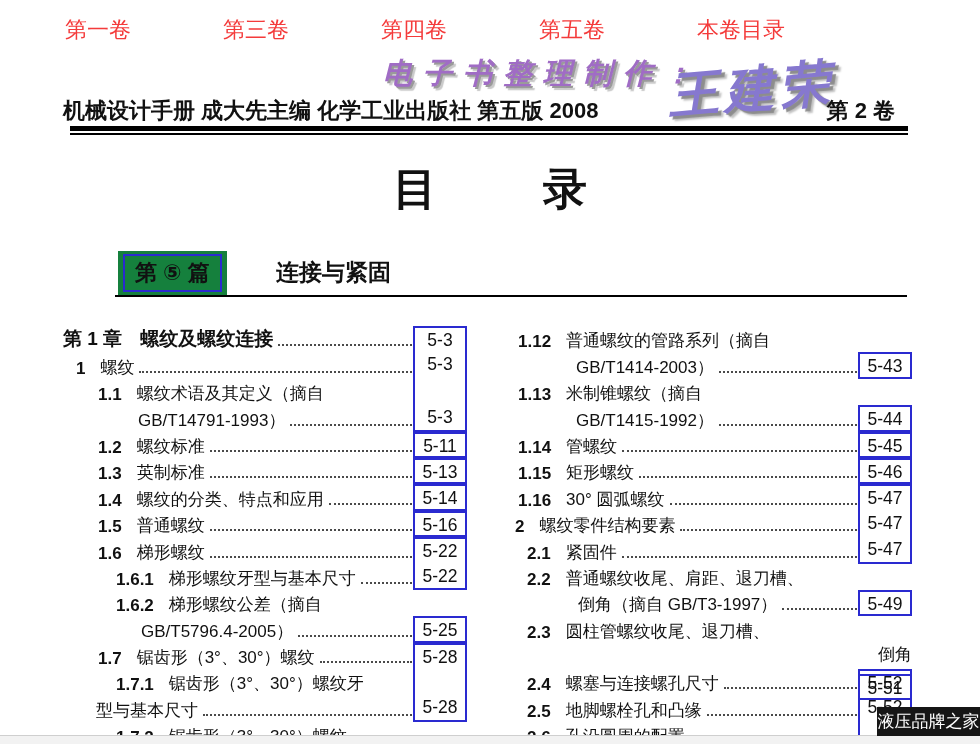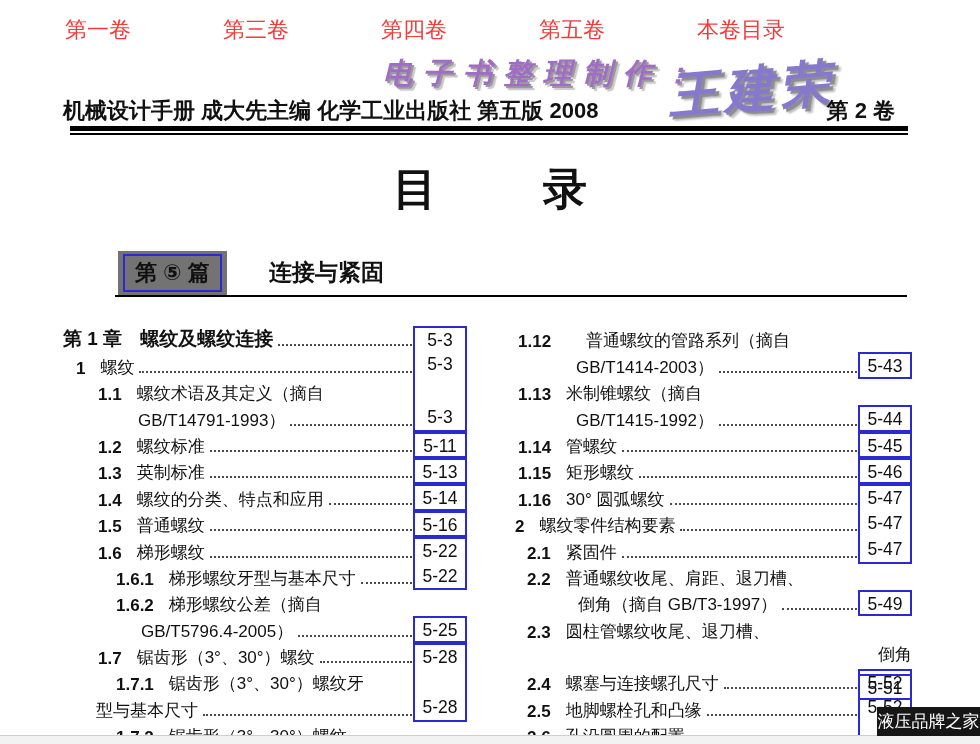--- a/index.html
+++ b/index.html
@@ -21,23 +21,23 @@
   .doc-header{position:absolute;left:63px;top:96px;width:832px;display:flex;justify-content:space-between;
         font-size:22px;font-weight:bold;white-space:nowrap;}
   .rule-thick{position:absolute;left:70px;top:126px;width:838px;height:5px;background:#000;}
   .rule-thin{position:absolute;left:70px;top:133px;width:838px;height:2px;background:#000;}
 
   
   .page-title{position:absolute;left:0;top:160px;width:980px;display:flex;justify-content:center;gap:106px;
         font-family:"Liberation Serif","DejaVu Serif",serif;font-size:44px;font-weight:bold;}
 
   
-  .badge-outer{position:absolute;left:118px;top:251px;background:#737373;padding:3px 5px;}
+  .badge-outer{position:absolute;left:118px;top:251px;background:#15803d;padding:3px 5px;}
   .badge-inner{border:2px solid #2a2ad0;padding:2px 10px;font-size:22px;font-weight:bold;white-space:nowrap;cursor:pointer;}
-  .section-title{position:absolute;left:269px;top:257px;font-size:23px;font-weight:bold;white-space:nowrap;}
+  .section-title{position:absolute;left:276px;top:257px;font-size:23px;font-weight:bold;white-space:nowrap;}
   .section-rule{position:absolute;left:115px;top:295px;width:792px;height:2px;background:#000;}
 
   
   .toc-col{position:absolute;top:326px;width:404px;}
   .toc-col.left{left:63px;}
   .toc-col.right{left:508px;}
   .row{display:flex;align-items:flex-end;height:26.4px;font-size:17px;white-space:nowrap;}
   .row .num{font-weight:bold;margin-right:15px;flex-shrink:0;}
   .row .txt{flex-shrink:0;}
   .row.chapter{font-size:19px;}
@@ -182,21 +182,21 @@
         <span class="pg bottom">5-28</span>
       </div>
       <div class="row" style="padding-left: 53px;">
         <span class="num">1.7.2</span>
         <span class="txt">锯齿形（3°、30°）螺纹</span>
         <span class="dots hide"></span>
         <span class="pg none"></span>
       </div>
     </div>
   <div id="toc-right" class="toc-col right">
-      <div class="row" style="padding-left: 10px; gap: 20px;">
+      <div class="row" style="padding-left: 10px;">
         <span class="num">1.12</span>
         <span class="txt">普通螺纹的管路系列（摘自</span>
         <span class="dots hide"></span>
         <span class="pg none"></span>
       </div>
       <div class="row" style="padding-left: 68px;">
         <span class="txt">GB/T1414-2003）</span>
         <span class="dots"></span>
         <span class="pg solo">5-43</span>
       </div>

